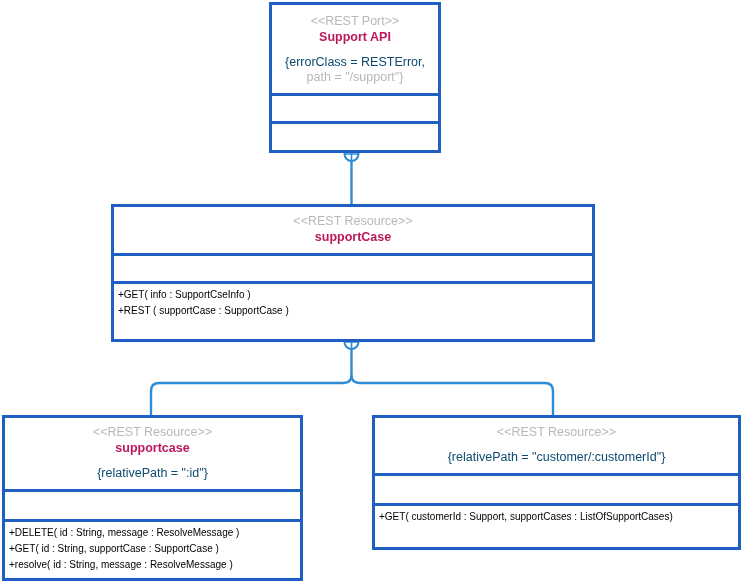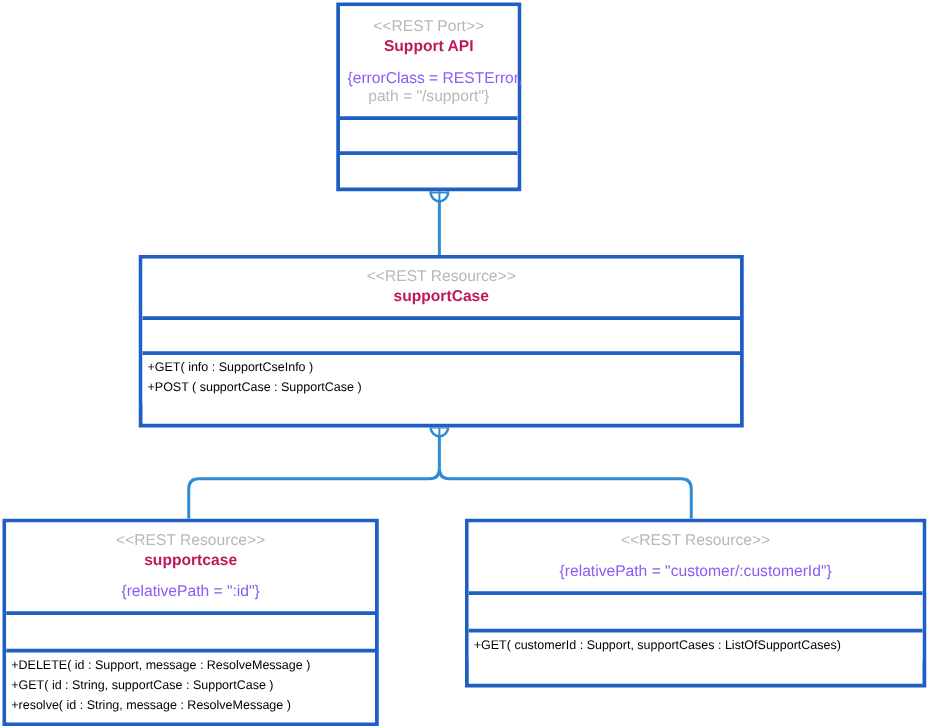--- a/index.html
+++ b/index.html
@@ -54,41 +54,41 @@
     white-space: nowrap;
   }
   .name {
     color: #be185d;
     font-size: 12.5px;
     font-weight: bold;
     line-height: 16px;
     white-space: nowrap;
   }
   .constraint {
-    color: #8b5cf6;
+    color: #0c4a6e;
     font-size: 12.5px;
     line-height: 15px;
     margin-top: 10px;
     white-space: nowrap;
   }
   .attrs {
     height: 26px;
   }
   .ops {
     padding: 3px 4px 4px 4px;
   }
   .op {
     color: #000000;
     font-size: 10px;
     line-height: 16px;
     white-space: nowrap;
   }
 
   
-  #box-support-api { left: 269px; top: 2px;   width: 148px; height: 151px; }
+  #box-support-api { left: 269px; top: 2px;   width: 172px; height: 151px; }
   #box-supportcases { left: 111px; top: 204px; width: 484px; height: 138px; }
   #box-supportcase  { left: 2px;   top: 415px; width: 301px; height: 166px; }
   #box-customer     { left: 372px; top: 415px; width: 369px; height: 135px; }
 
   #box-support-api .head { padding-top: 9px; }
   #box-support-api .attrs { height: 28px; }
   #box-support-api .ops  { height: 28px; }
   #box-supportcases .attrs { height: 28px; }
   #box-supportcase .attrs { height: 30px; }
   #box-customer .attrs { height: 30px; }
@@ -127,33 +127,33 @@
   </div>
 
   <div class="uml-box" id="box-supportcases">
     <div class="compartment head">
       <div class="stereotype">&lt;&lt;REST Resource&gt;&gt;</div>
       <div class="name">supportCase</div>
     </div>
     <div class="compartment attrs"></div>
     <div class="compartment ops">
       <div class="op">+GET( info : SupportCseInfo )</div>
-      <div class="op">+POST ( supportCase : SupportCase )</div>
+      <div class="op">+REST ( supportCase : SupportCase )</div>
     </div>
   </div>
 
   <div class="uml-box" id="box-supportcase">
     <div class="compartment head">
       <div class="stereotype">&lt;&lt;REST Resource&gt;&gt;</div>
       <div class="name">supportcase</div>
       <div class="constraint">{relativePath = ":id"}</div>
     </div>
     <div class="compartment attrs"></div>
     <div class="compartment ops">
-      <div class="op">+DELETE( id : Support, message : ResolveMessage )</div>
+      <div class="op">+DELETE( id : String, message : ResolveMessage )</div>
       <div class="op">+GET( id : String, supportCase : SupportCase )</div>
       <div class="op">+resolve( id : String, message : ResolveMessage )</div>
     </div>
   </div>
 
   <div class="uml-box" id="box-customer">
     <div class="compartment head">
       <div class="stereotype">&lt;&lt;REST Resource&gt;&gt;</div>
       <div class="constraint">{relativePath = "customer/:customerId"}</div>
     </div>

